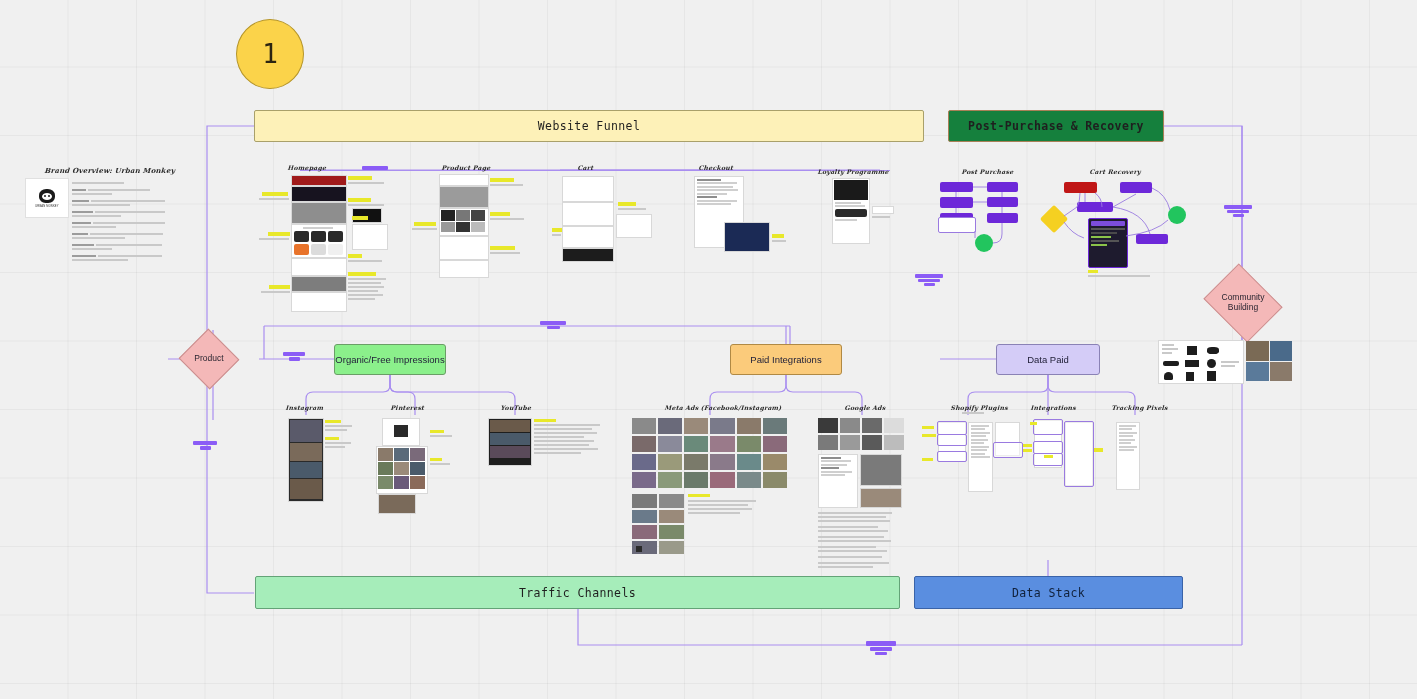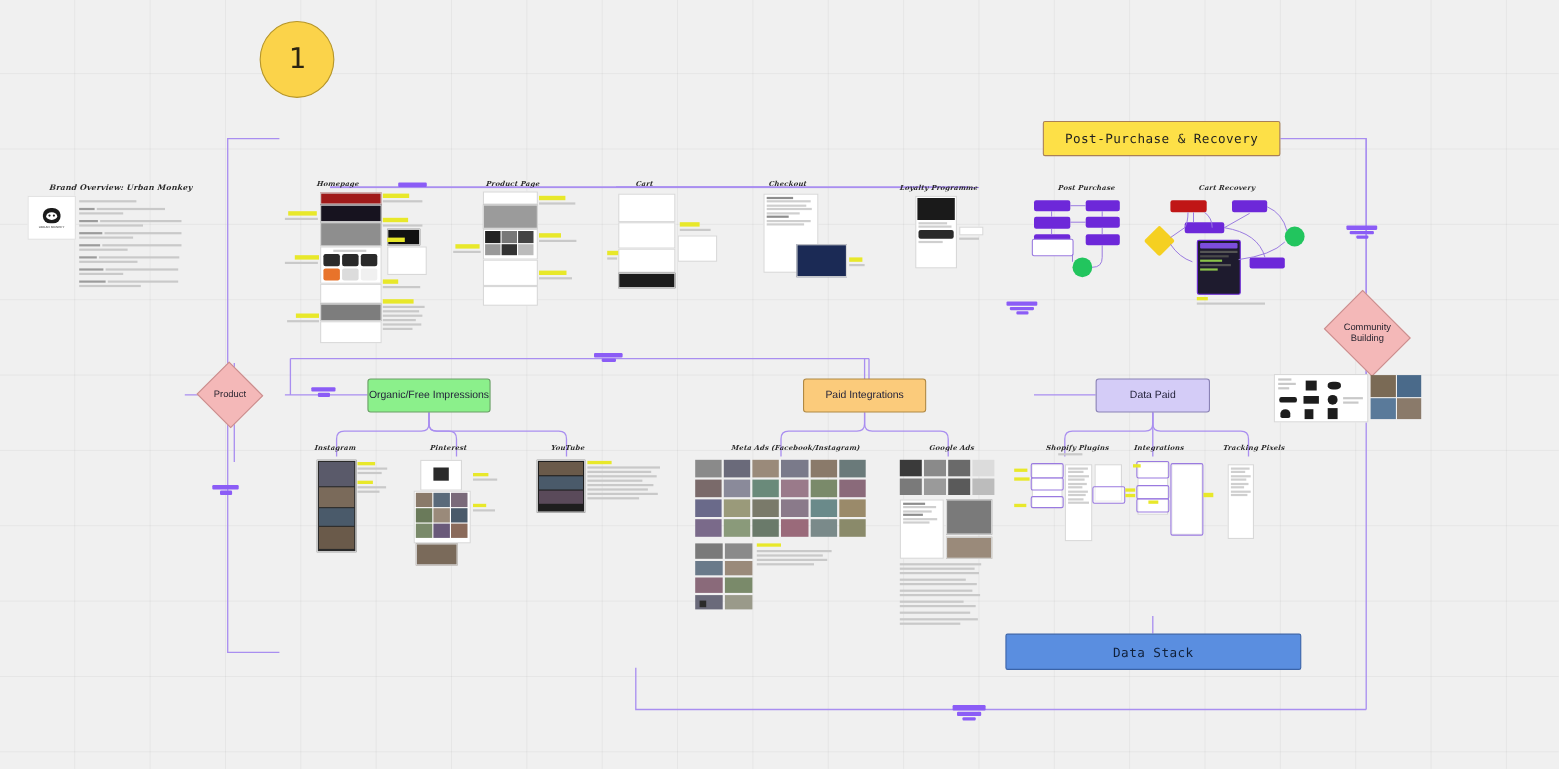--- a/index.html
+++ b/index.html
@@ -17,21 +17,21 @@
   .canvas{position:absolute;inset:0;}
   .node{position:absolute;box-sizing:border-box;display:flex;align-items:center;justify-content:center;text-align:center;}
 
   
   .banner{
     font-family:"DejaVu Sans Mono","Liberation Mono",monospace;
     font-size:11.5px;color:#1f1f1f;letter-spacing:.4px;
     border-radius:2px;
   }
   .banner.website{background:#fdf1b8;border:1.6px solid #a9a06a;}
-  .banner.postp{background:#fde047;border:1.6px solid #a98057;}
+  .banner.postp{background:#15803d;border:1.6px solid #a98057;font-weight:bold;}
   .banner.traffic{background:#a6edba;border:1.6px solid #63a377;}
   .banner.tech{background:#5a8ee0;border:1.6px solid #3a63a8;color:#10203a;}
 
   
   .rect{
     font-family:"Liberation Sans",sans-serif;font-size:9.5px;color:#23223a;
     border-radius:3px;
   }
   .rect.green{background:#8bf08b;border:1.3px solid #6a9e66;}
   .rect.orange{background:#fbcb7b;border:1.3px solid #b08944;}
@@ -134,25 +134,31 @@
       <path d="M1048,576 L1048,560"></path>
     </g>
   </svg>
 
   <div class="conn h" style="left:300px;top:170px;width:590px;"></div>
 
   <div class="badge" style="left:236px;top:19px;width:66px;height:68px;">
     <span>1</span>
   </div>
 
+  <div class="node banner website" style="left:254px;top:110px;width:670px;height:32px;">
+    <span>Website Funnel</span>
+  </div>
 
   <div class="node banner postp" style="left:948px;top:110px;width:216px;height:32px;">
     <span>Post-Purchase &amp; Recovery</span>
   </div>
 
+  <div class="node banner traffic" style="left:255px;top:576px;width:645px;height:33px;">
+    <span>Traffic Channels</span>
+  </div>
 
   <div class="node banner tech" style="left:914px;top:576px;width:269px;height:33px;">
     <span>Data Stack</span>
   </div>
 
   <div class="node rect green" style="left:334px;top:344px;width:112px;height:31px;">
     <span>Organic/Free Impressions</span>
   </div>
 
   <div class="node rect orange" style="left:730px;top:344px;width:112px;height:31px;">

